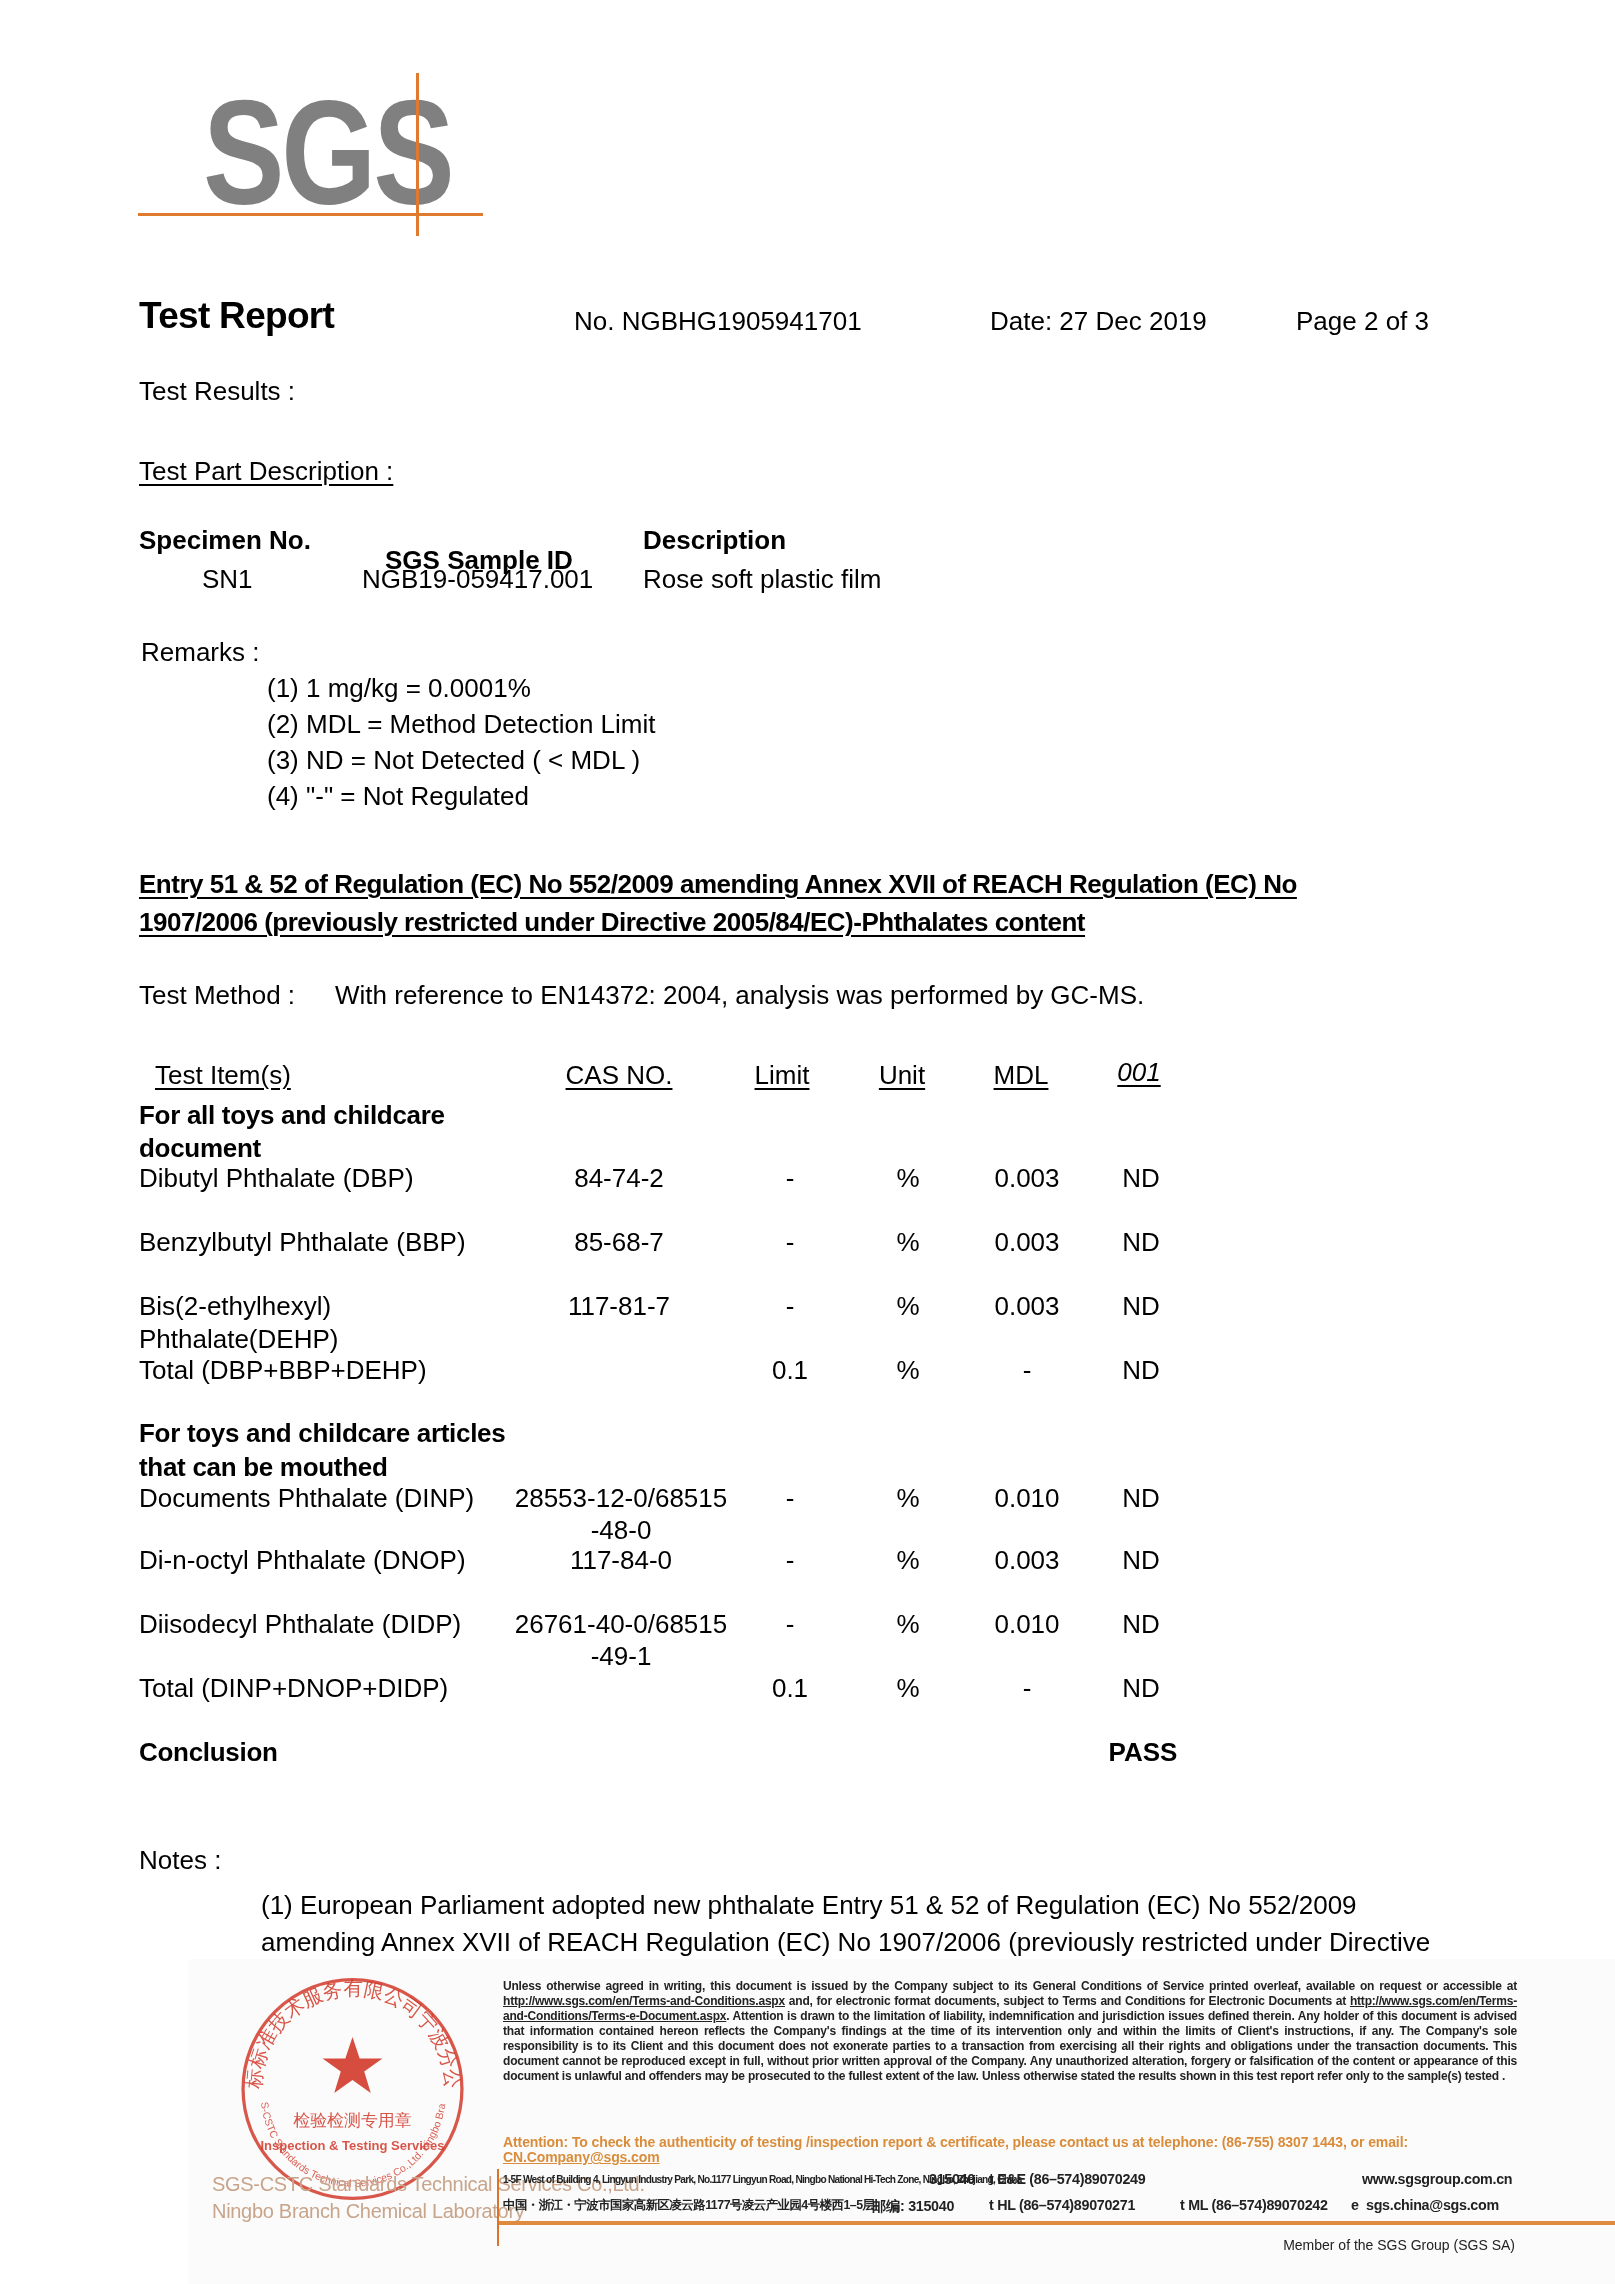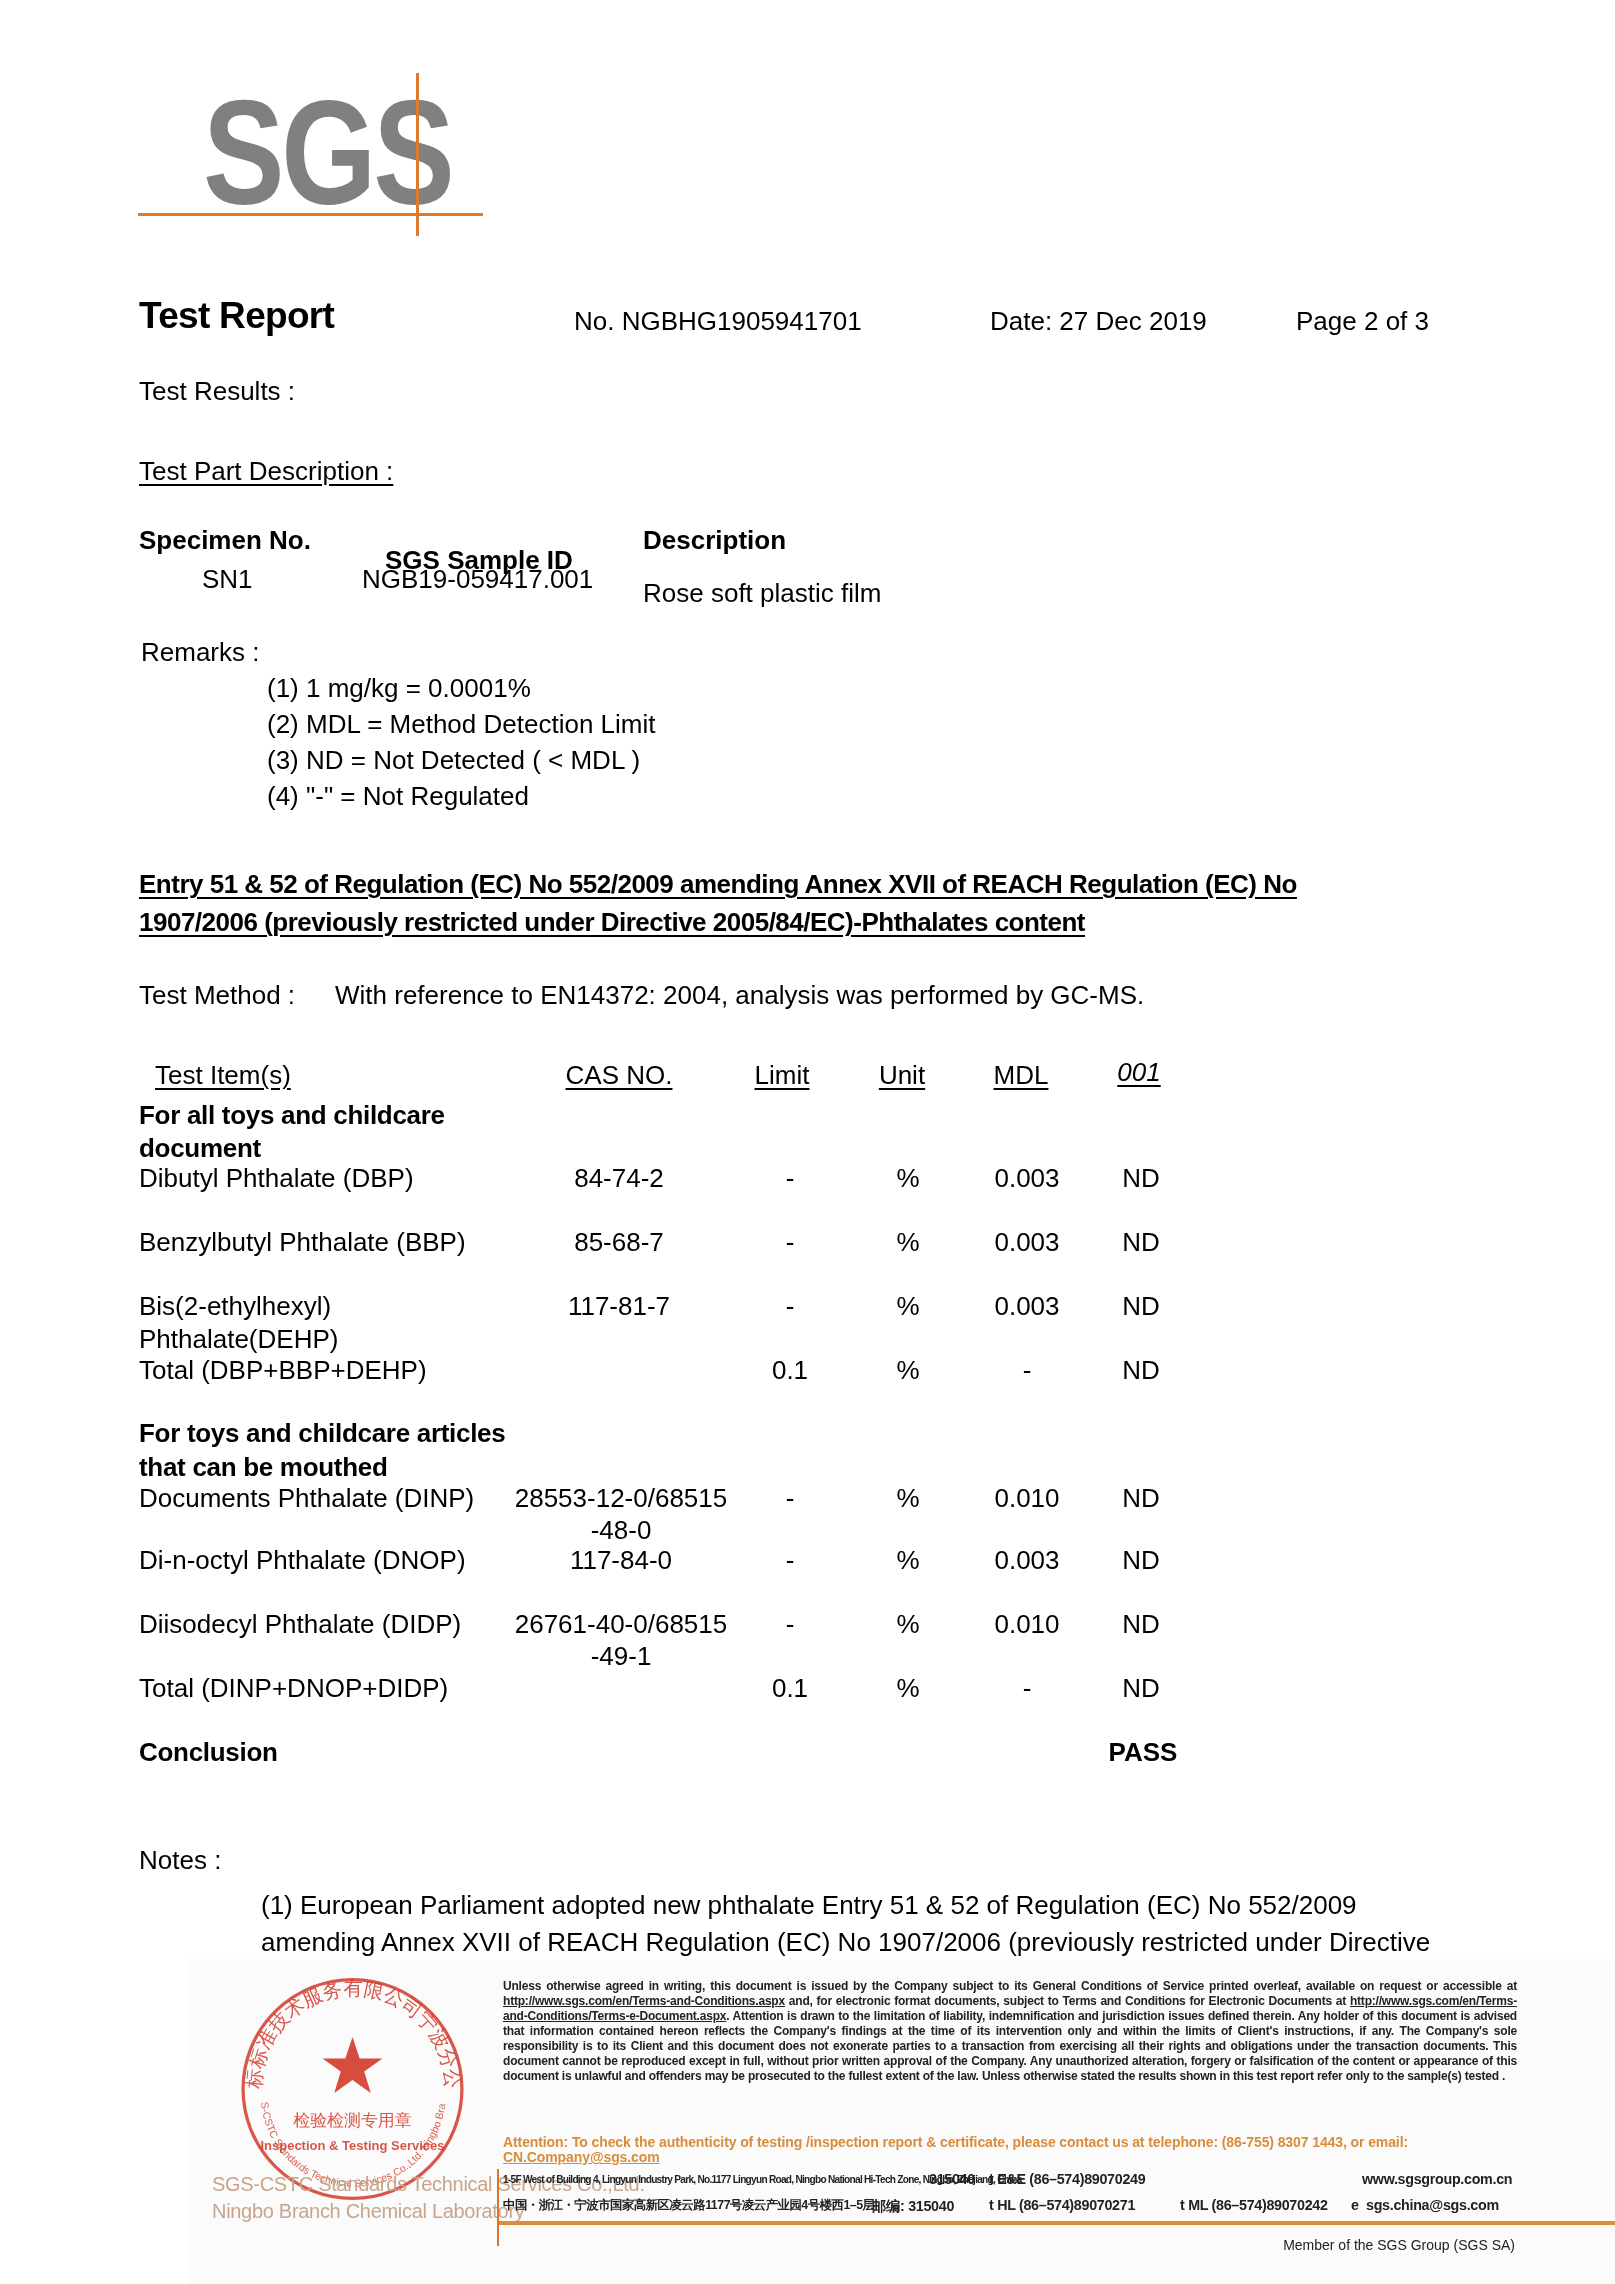--- a/index.html
+++ b/index.html
@@ -56,21 +56,21 @@
 <div class="abs t40" style="left:139px; top:378px;">Test Results :</div>
 <div class="abs t40 u" style="left:139px; top:458px;">Test Part Description :</div>
 
 <div>
   <div class="abs t40 b" style="left:139px; top:527px;">Specimen No.</div>
   <div class="abs t40 b" style="left:385px; top:527px;margin-top:20px;">SGS Sample ID</div>
   <div class="abs t40 b" style="left:643px; top:527px;">Description</div>
   <div>
     <div class="abs t40" style="left:202px; top:566px;">SN1</div>
     <div class="abs t40" style="left:362px; top:566px;">NGB19-059417.001</div>
-    <div class="abs t40" style="left:643px; top:580px;">Rose soft plastic film</div>
+    <div class="abs t40" style="left:643px; top:566px;">Rose soft plastic film</div>
   </div>
 </div>
 
 <div>
   <div class="abs t40" style="left:141px; top:639px;">Remarks :</div>
   <div class="abs t40" style="left:267px; top:675px;">(1) 1 mg/kg = 0.0001%</div>
   <div class="abs t40" style="left:267px; top:711px;">(2) MDL = Method Detection Limit</div>
   <div class="abs t40" style="left:267px; top:747px;">(3) ND = Not Detected ( &lt; MDL )</div>
   <div class="abs t40" style="left:267px; top:783px;">(4) "-" = Not Regulated</div>
 </div>

